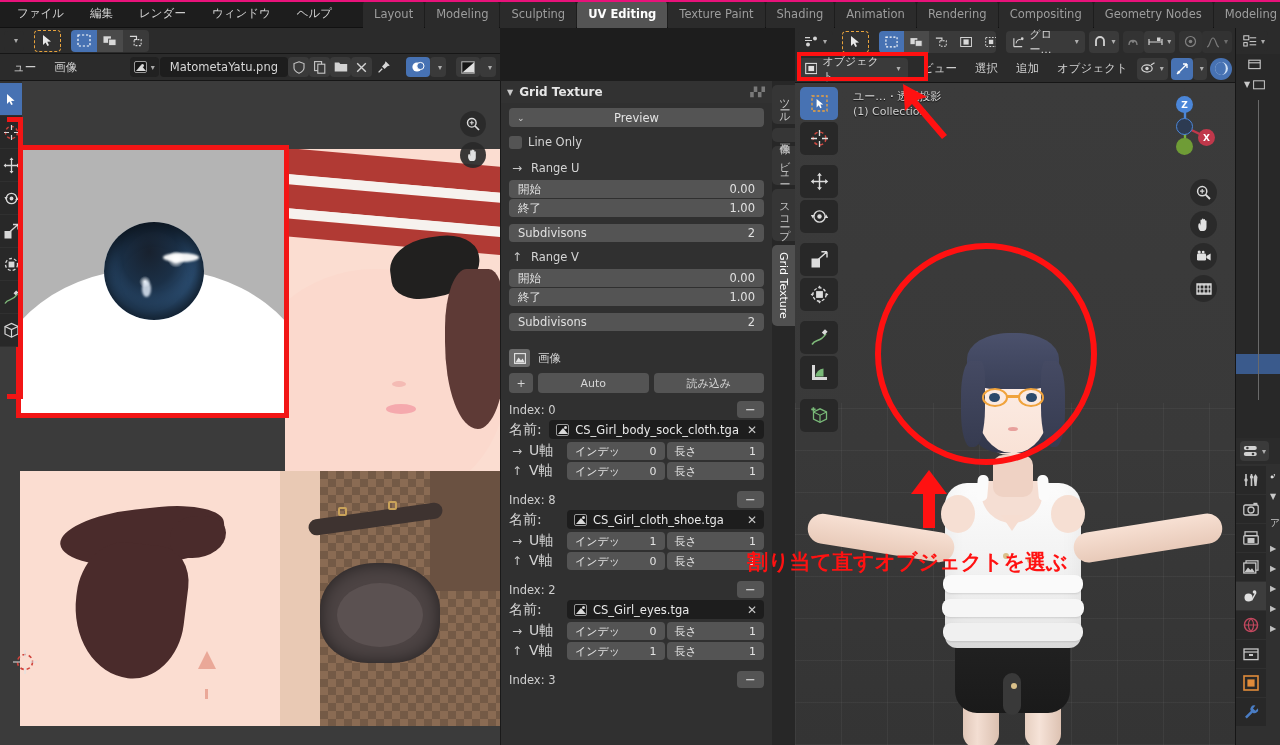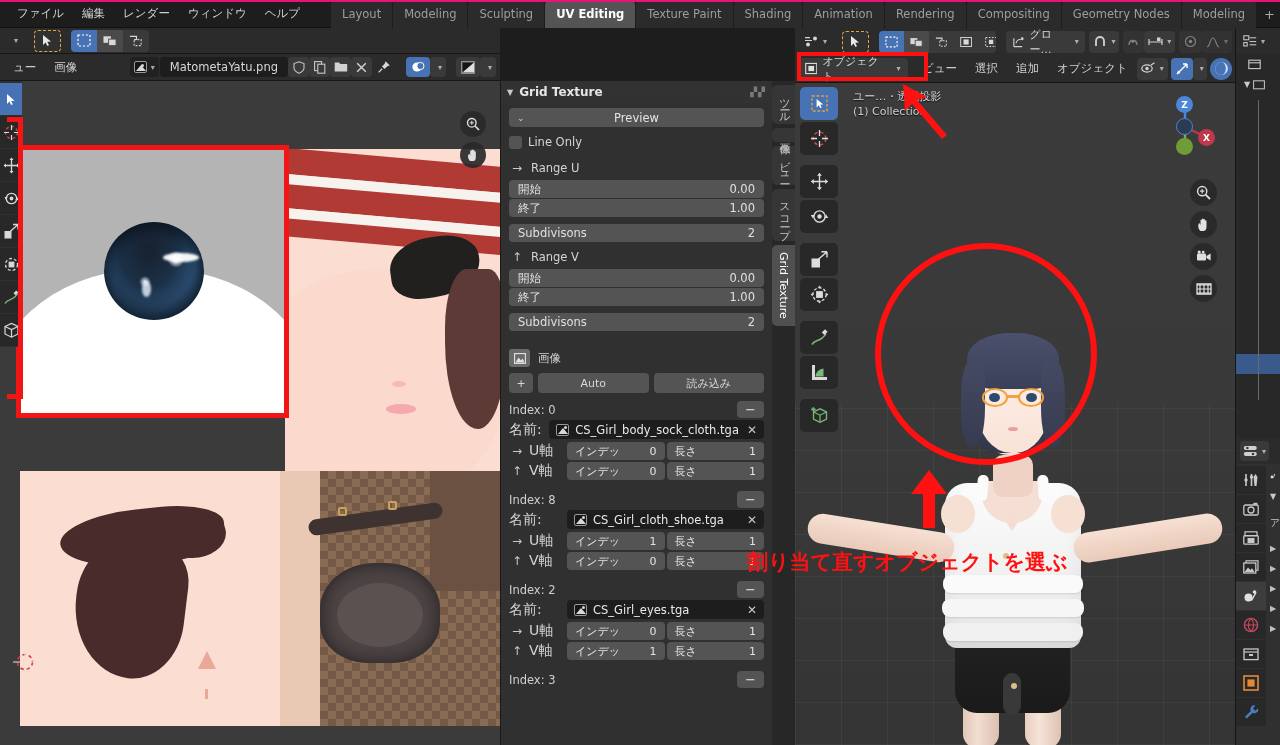--- a/index.html
+++ b/index.html
@@ -17,21 +17,21 @@
   .topbar {
     position: absolute; top: 0; left: 0; width: 1280px; height: 28px;
     background: #1d1d1d;
     display: flex; align-items: center;
     border-bottom: 1px solid #111;
   }
   .topbar::before {
     content: ""; position: absolute; top: 0; left: 0; right: 0; height: 2px;
     background: #e8127a;
   }
-  .menu-list { display: flex; align-items: center; gap: 0; padding-left: 8px; }
+  .menu-list { display: flex; align-items: center; gap: 8px; padding-left: 8px; }
   .menu-item {
     padding: 4px 9px; color: #d2d2d2; font-size: 11.5px;
     white-space: nowrap; cursor: default; border-radius: 3px;
   }
   .wstabs { display: flex; align-items: flex-end; height: 28px; margin-left: 22px; }
   .wstab {
     padding: 6px 11px 7px 11px; font-size: 11.5px; color: #9d9d9d;
     background: #2b2b2b; margin-right: 1px;
     border-radius: 4px 4px 0 0; white-space: nowrap; cursor: default;
     align-self: flex-end;

